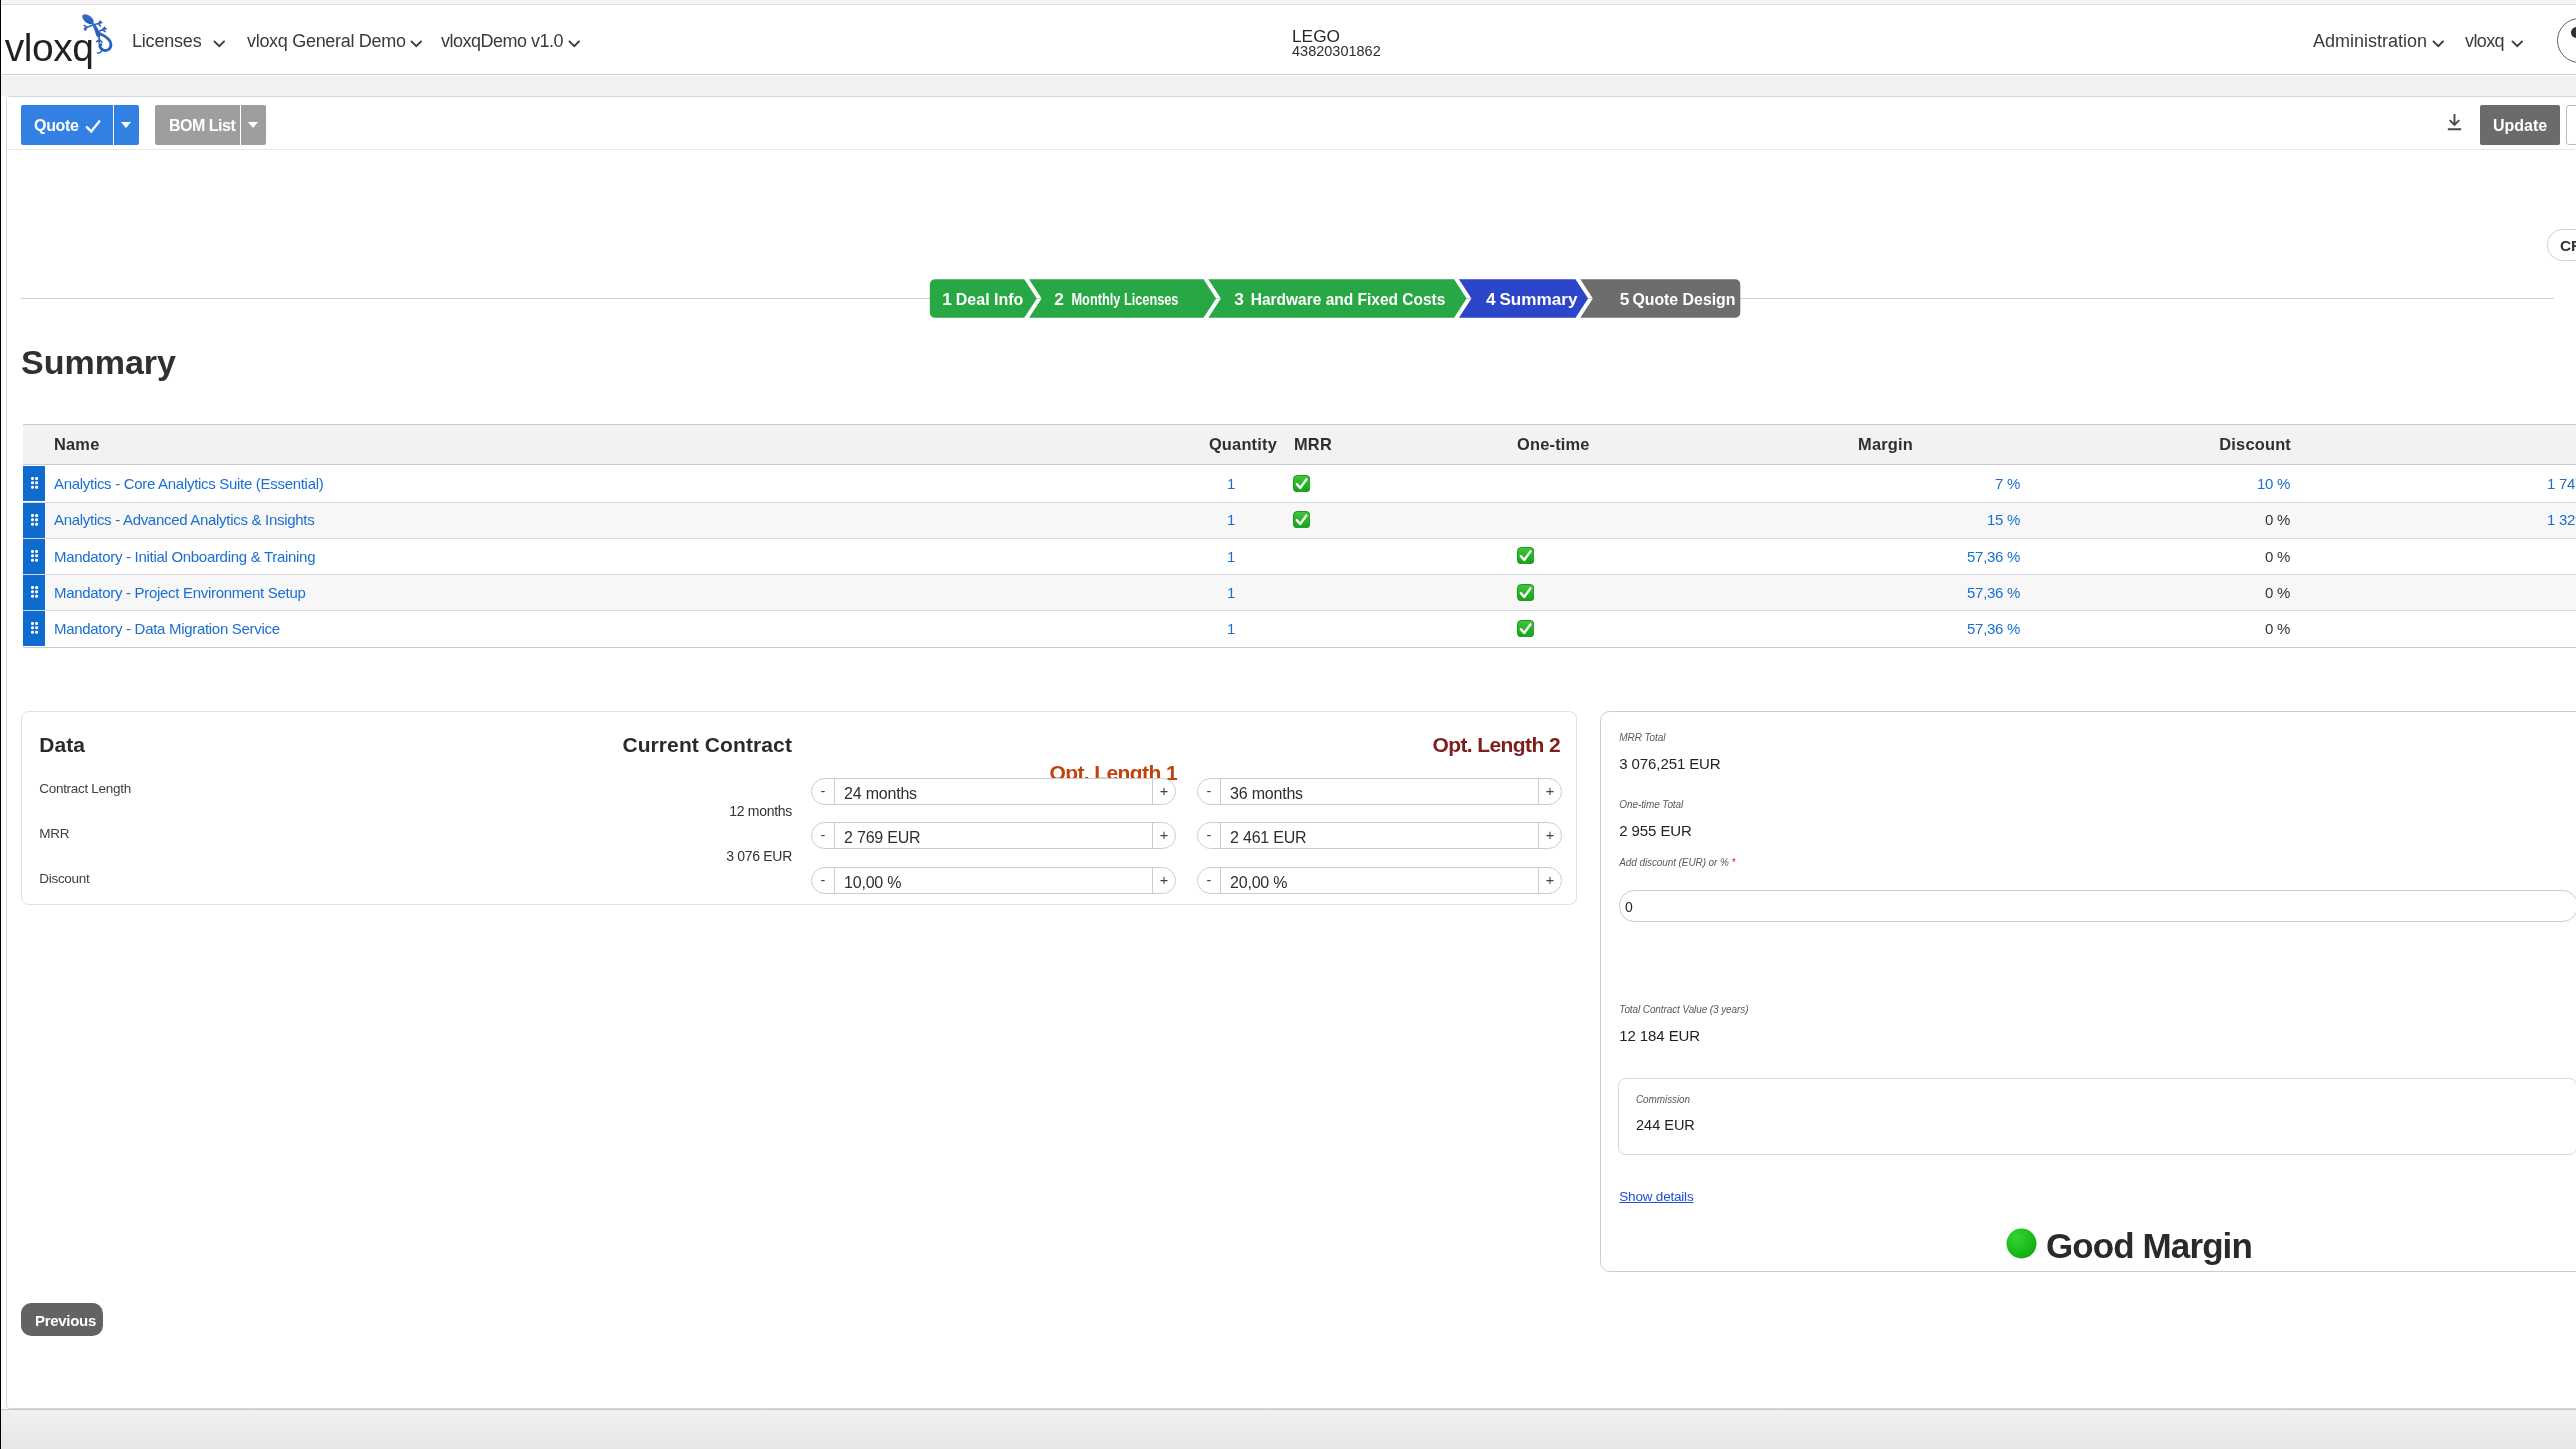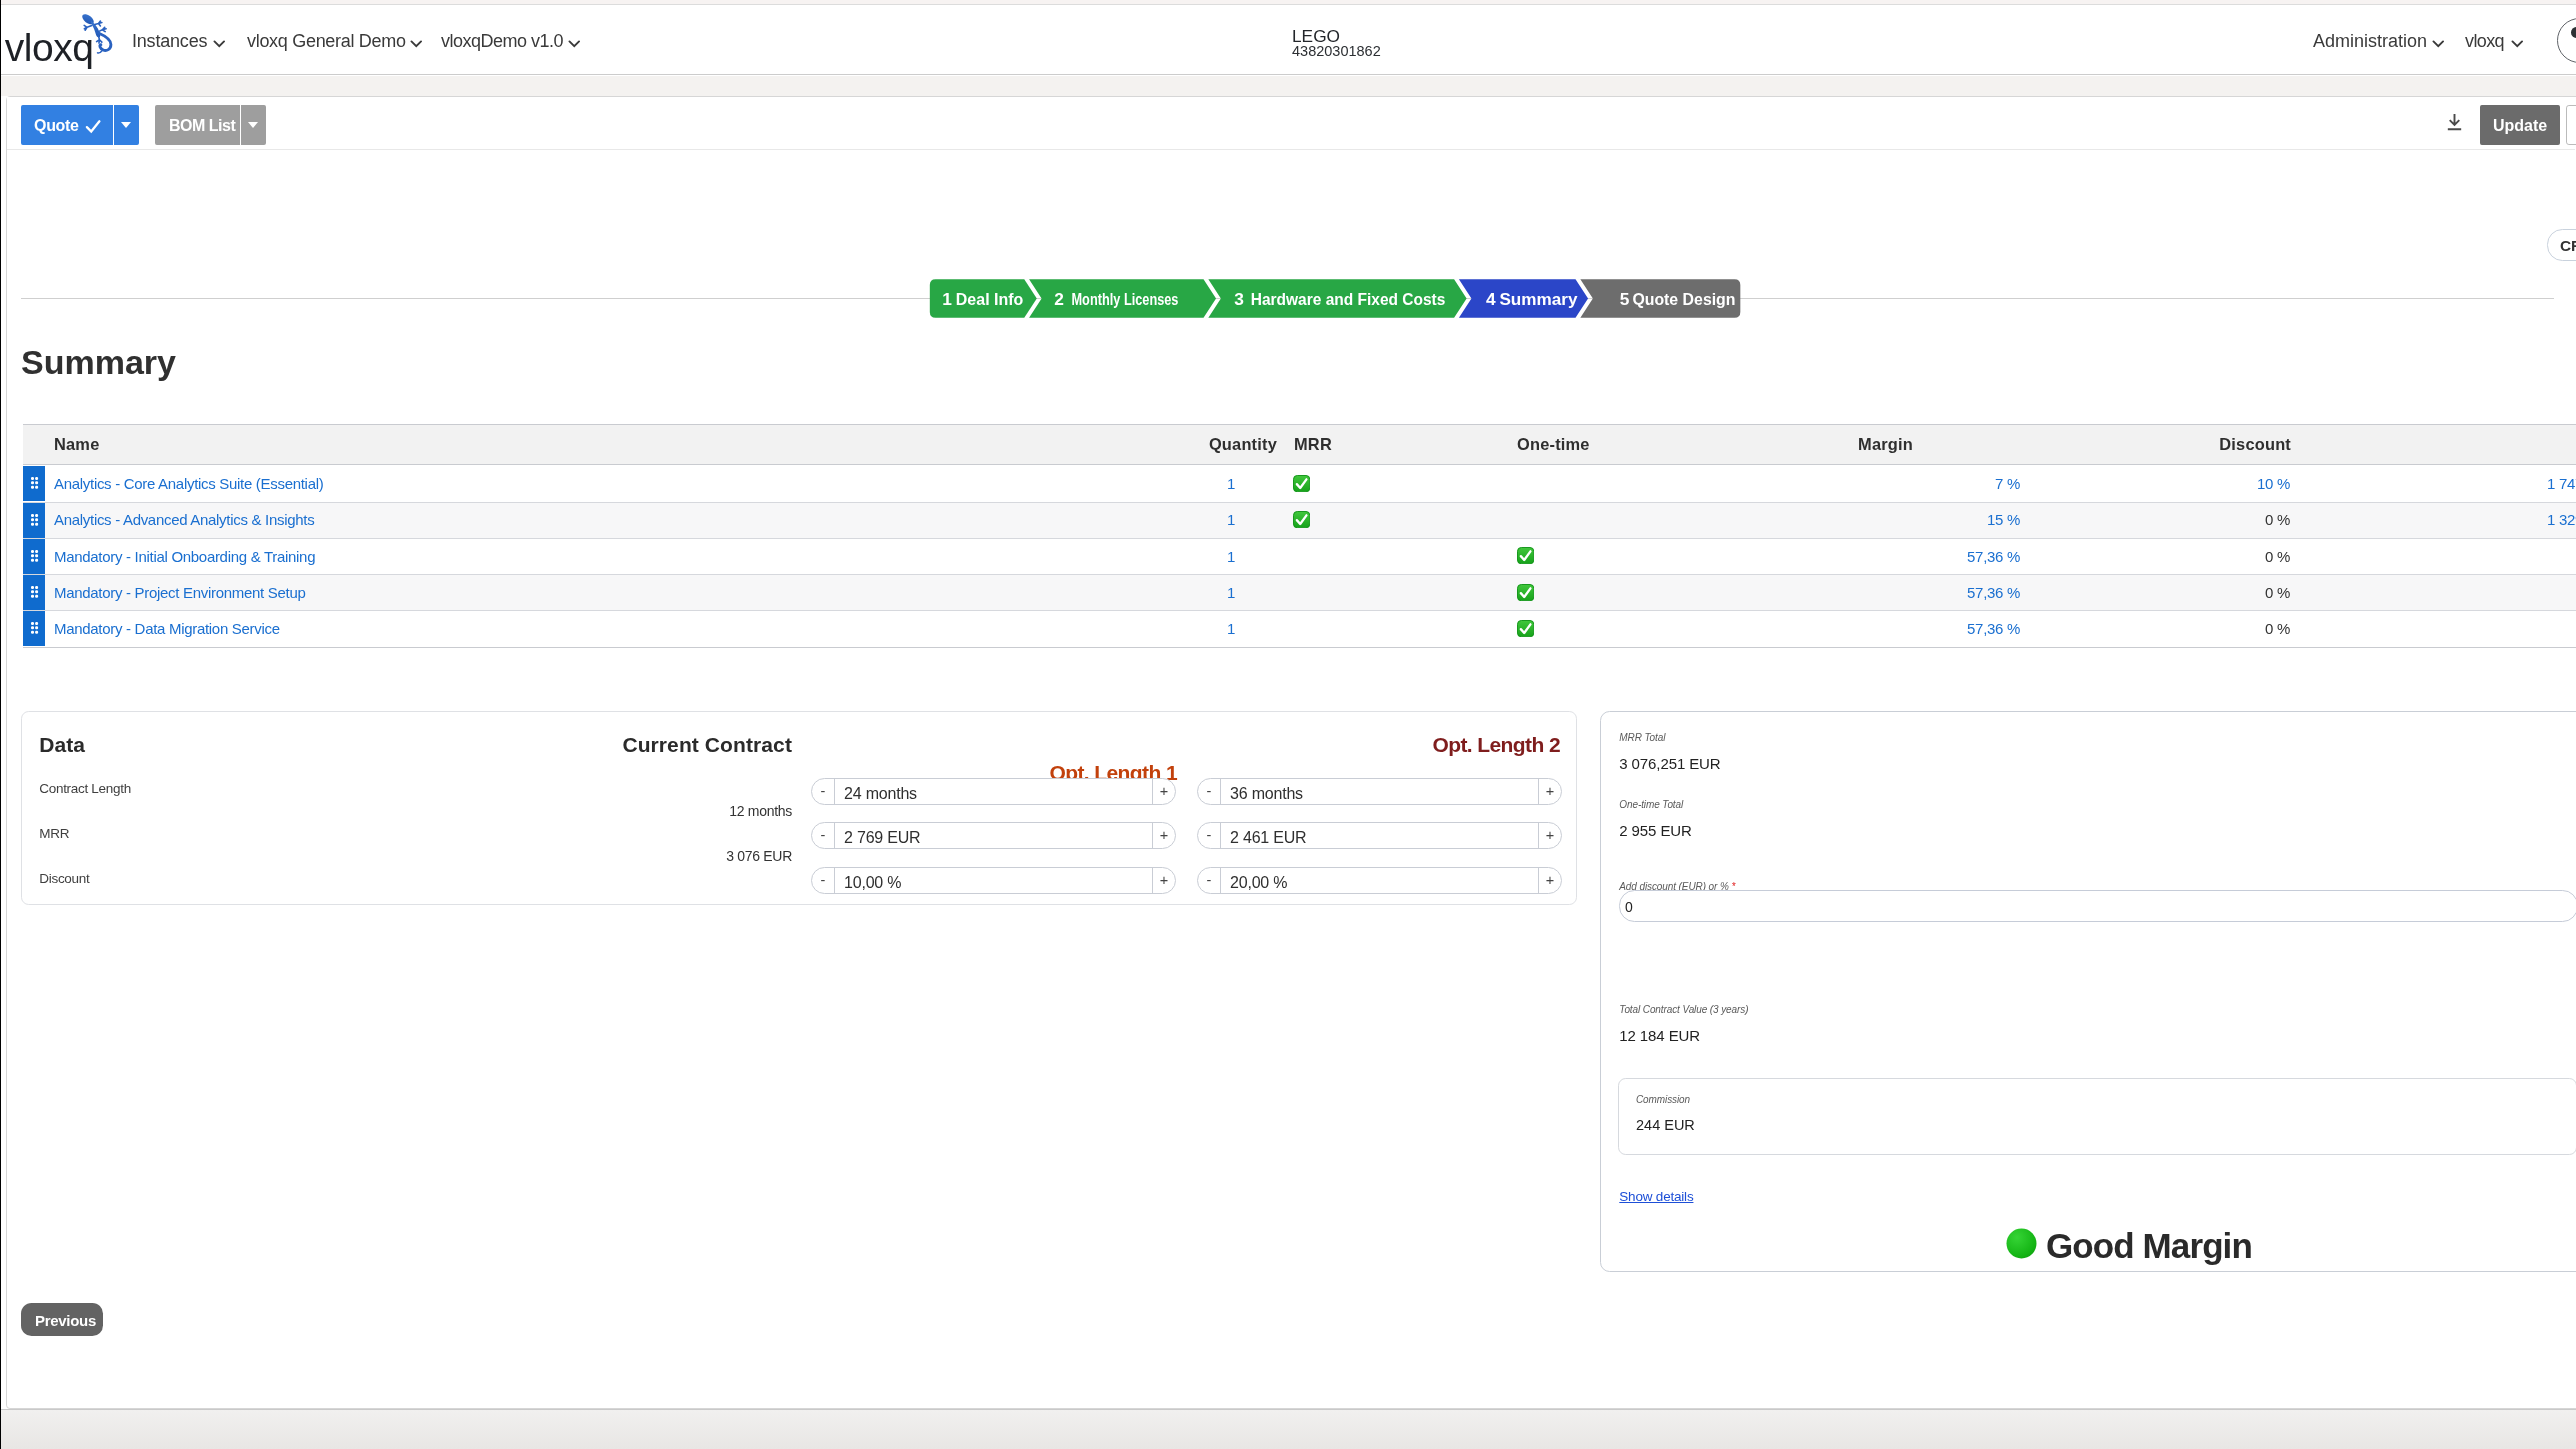--- a/index.html
+++ b/index.html
@@ -50,21 +50,21 @@
         <path d="M11,13 L6,15 M6,15 L3,13 M6,15 L3.2,16.5 M6,15 L4,18"></path>
         <path d="M14,12 L18,11 M18,11 L20,8.5 M18,11 L21.5,10 M18,11 L20,13.5"></path>
         <path d="M19,19 L22,17.5 M22,17.5 L24.5,15 M22,17.5 L26,16.5 M22,17.5 L25,19.5"></path>
         <path d="M18,24 L19,28 M19,28 L16,30 M19,28 L18.5,31.5 M19,28 L21.5,30.5"></path>
       </g>
       <path d="M18,21 C26,24.5 31,28 31,33 C31,38 26.5,40.5 22.5,38.5 C19.5,37 18.6,34 20.5,33.2" fill="none" stroke="#2a62c0" stroke-width="3" stroke-linecap="round"></path>
       <path d="M22.5,38.7 C21,40.5 18.5,42.5 17,41.8" fill="none" stroke="#2a62c0" stroke-width="1.6" stroke-linecap="round"></path>
     </g>
   </svg>
 
-  <div class="nav" style="left:132px;">Instances</div>
+  <div class="nav" style="left:132px;">Licenses</div>
   <svg class="chev" style="left:213px;top:40px;" width="12.5" height="7.7" viewBox="0 0 13 8">
       <path d="M1.5 1.5 L6.5 6.5 L11.5 1.5" stroke="#3a3a3a" stroke-width="2" fill="none" stroke-linecap="round"></path>
     </svg>
   <div class="nav" style="left:247px;letter-spacing:-0.3px;">vloxq General Demo</div>
   <svg class="chev" style="left:410px;top:40px;" width="12.5" height="7.7" viewBox="0 0 13 8">
       <path d="M1.5 1.5 L6.5 6.5 L11.5 1.5" stroke="#3a3a3a" stroke-width="2" fill="none" stroke-linecap="round"></path>
     </svg>
   <div class="nav" style="left:441px;letter-spacing:-0.5px;">vloxqDemo v1.0</div>
   <svg class="chev" style="left:568px;top:40px;" width="12.5" height="7.7" viewBox="0 0 13 8">
       <path d="M1.5 1.5 L6.5 6.5 L11.5 1.5" stroke="#3a3a3a" stroke-width="2" fill="none" stroke-linecap="round"></path>
@@ -258,21 +258,21 @@
         <span class="val">20,00 %</span>
         <span class="plus">+</span>
       </div>
   </div>
 
   <div id="rightpanel" class="abs" style="left:1600px;top:711px;width:993px;height:561px;border:1.4px solid #c9ced6;border-radius:9.6px;background:#fff;">
     <div class="rlab" style="top:21px;">MRR Total</div>
     <div class="rval" style="top:44px;">3 076,251 EUR</div>
     <div class="rlab" style="top:88px;">One-time Total</div>
     <div class="rval" style="top:111px;">2 955 EUR</div>
-    <div class="rlab" style="top:170px;">Add discount (EUR) or % <span style="color:#e02020;">*</span></div>
+    <div class="rlab" style="top:146px;">Add discount (EUR) or % <span style="color:#e02020;">*</span></div>
     <div class="abs" style="left:18.3px;top:178px;width:959px;height:32px;border:1px solid #c6ccd8;border-radius:15.4px;background:#fff;"></div>
     <div class="abs" style="left:24px;top:188px;font-size:14px;color:#222;">0</div>
     <div class="rlab" style="top:293px;">Total Contract Value (3 years)</div>
     <div class="rval" style="top:316px;">12 184 EUR</div>
     <div class="abs" style="left:17.3px;top:366px;width:959px;height:77px;border:1px solid #d6d9de;border-radius:7.7px;"></div>
     <div class="rlab" style="left:35px;top:383px;">Commission</div>
     <div class="abs" style="left:35px;top:406px;font-size:14.5px;color:#222;">244 EUR</div>
     <div class="abs" style="left:18.3px;top:478px;font-size:13.5px;color:#1d4fd7;text-decoration:underline;letter-spacing:-0.2px;">Show details</div>
     <svg class="abs" style="left:405px;top:516px;" width="31" height="31" viewBox="0 0 31 31">
       <defs>

